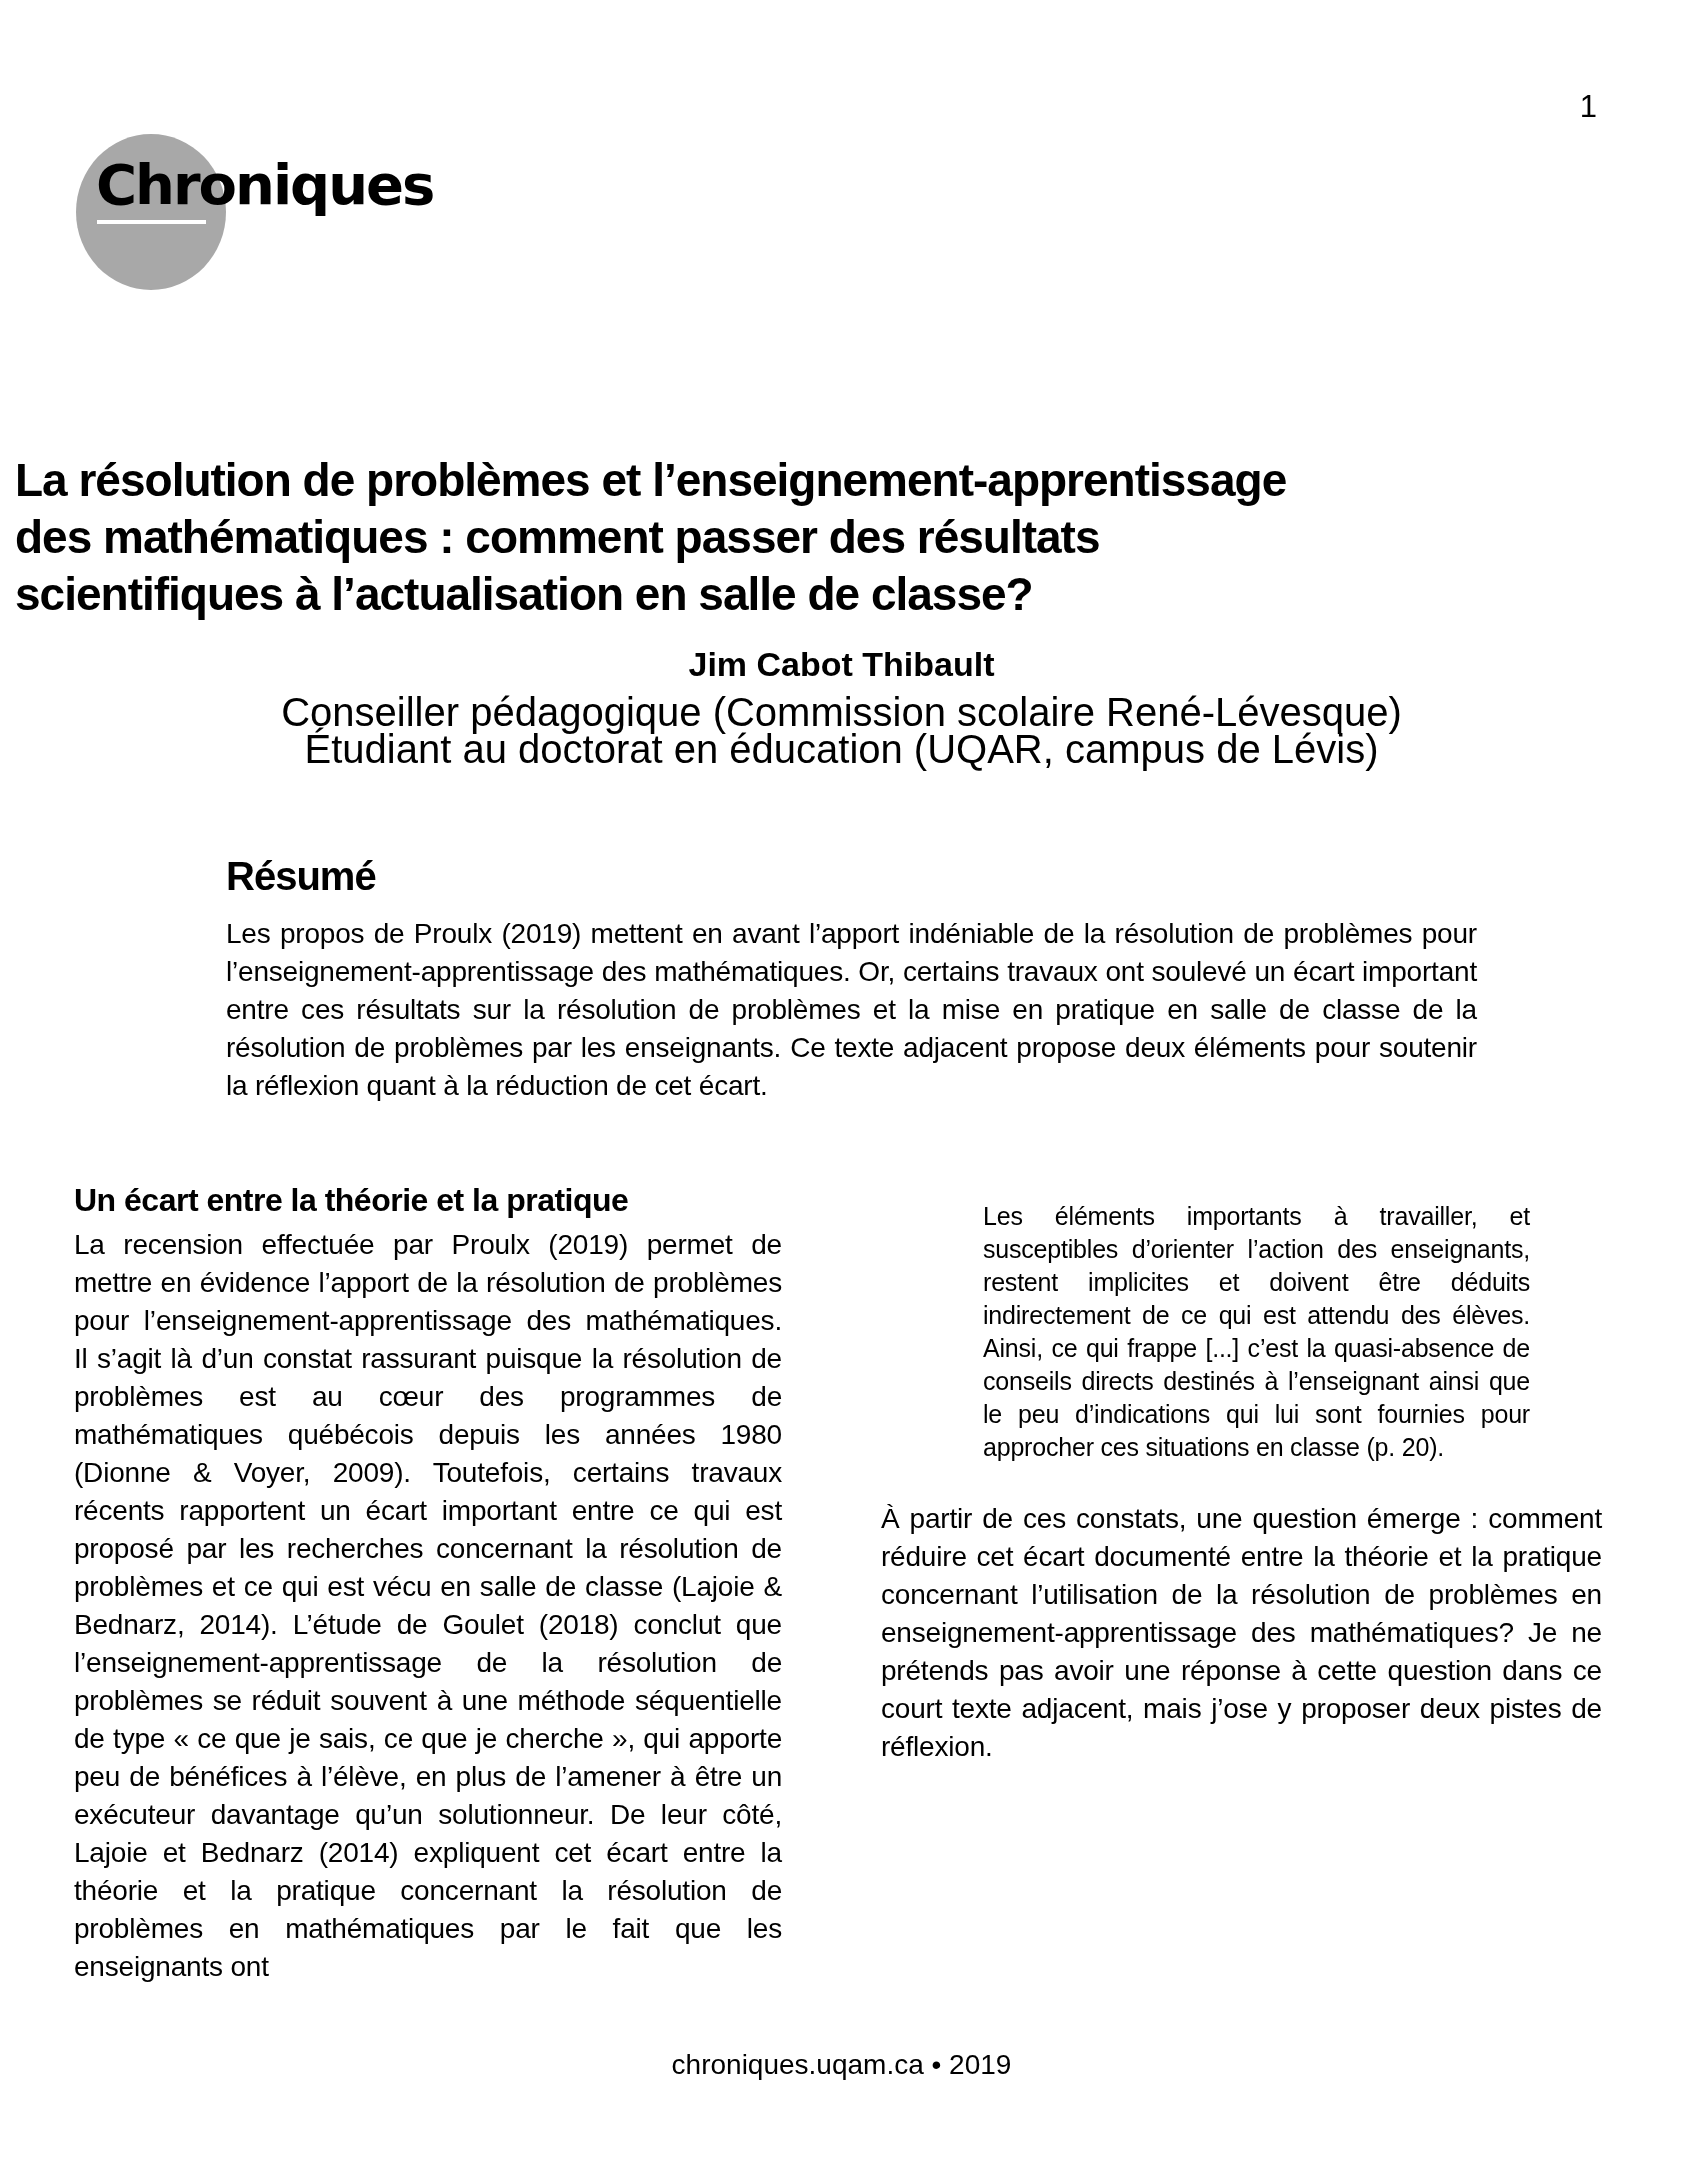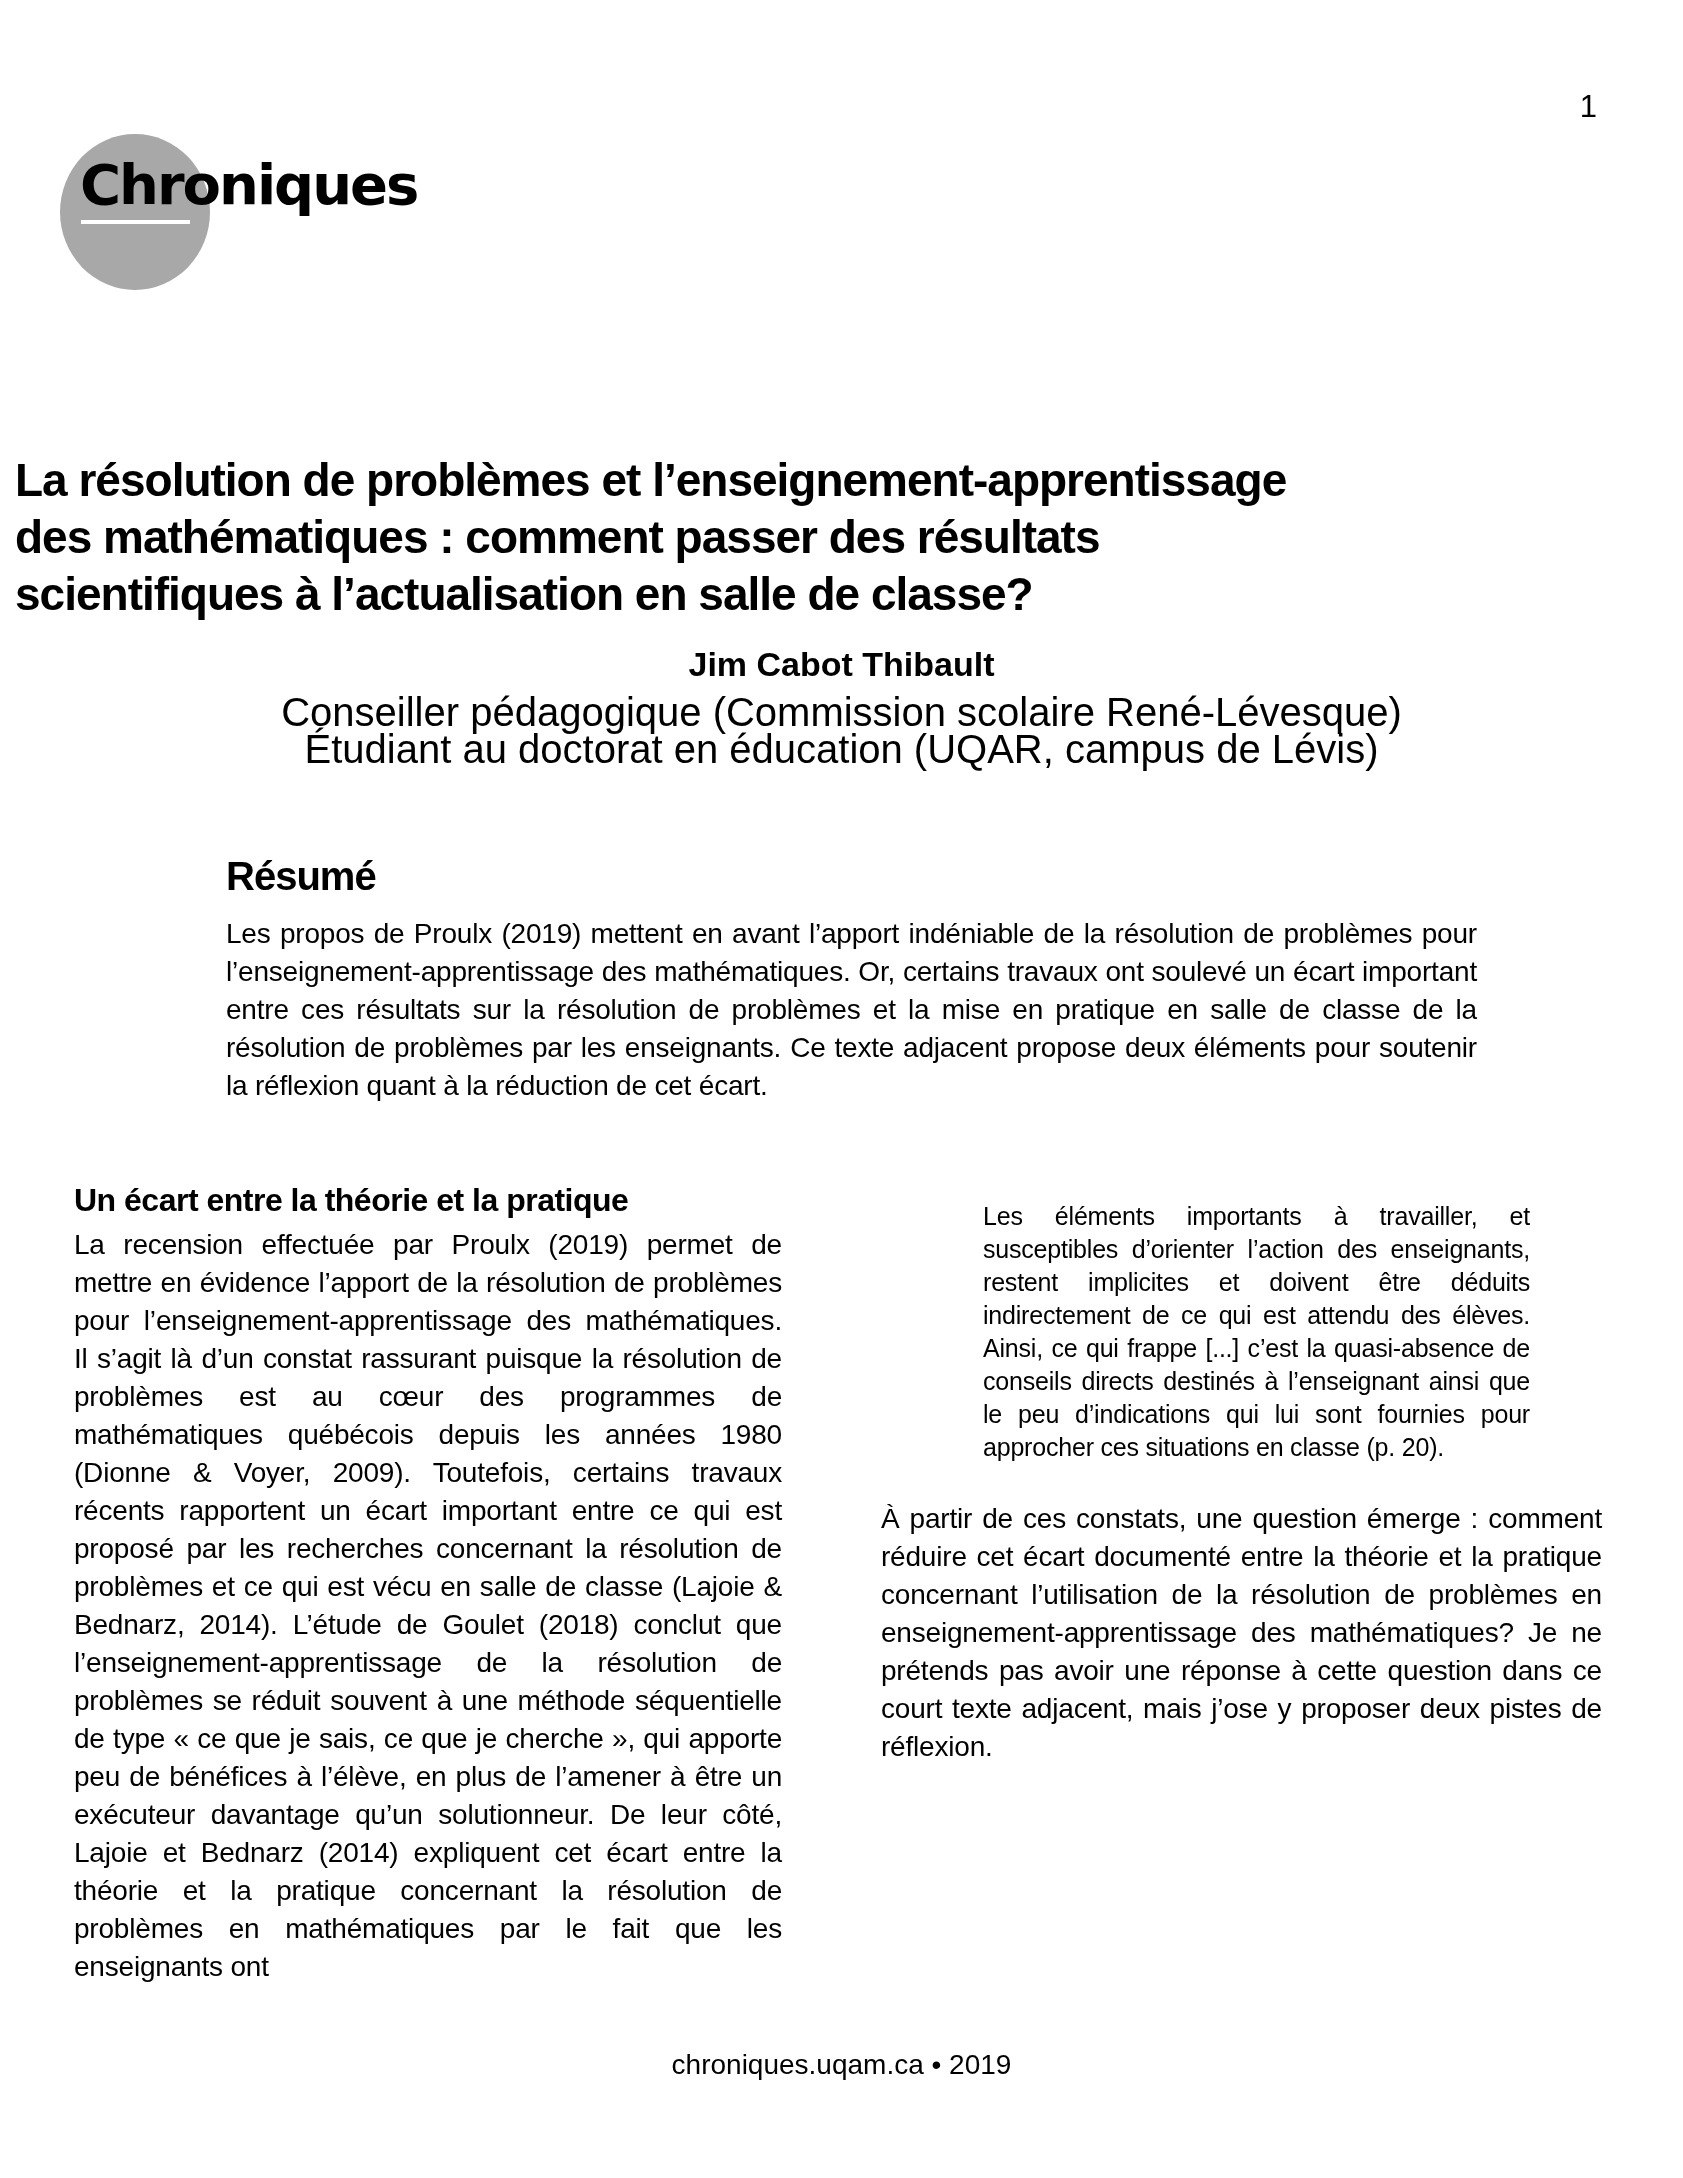--- a/index.html
+++ b/index.html
@@ -6,21 +6,21 @@
   #page {
     position:relative; width:1683px; height:2178px; margin:0 auto;
     background:#ffffff; color:#000000; overflow:hidden;
     font-family:"Liberation Sans", sans-serif;
   }
 
   
   .page-number { position:absolute; top:89px; right:86px; font-size:31px; }
 
   
-  .logo { position:absolute; top:134px; left:60px; width:812px; height:163px; }
+  .logo { position:absolute; top:134px; left:76px; width:812px; height:163px; }
   .logo-circle { position:absolute; left:0; top:0; width:150px; height:156px;
     border-radius:50%; background:#a8a8a8; }
   .logo-wordmark { position:absolute; left:20px; top:18px; font-size:56px; font-weight:bold;
     letter-spacing:-2px; font-family:"DejaVu Sans", sans-serif; }
   .logo-underline { position:absolute; left:21px; top:86px; width:109px; height:4px; background:#ffffff; }
   .logo-taglines { position:absolute; left:21px; top:94px; font-size:25px; font-weight:bold;
     line-height:25px; letter-spacing:-0.4px; white-space:nowrap; }
 
   
   .title { position:absolute; top:421px; left:0; width:1683px; 

